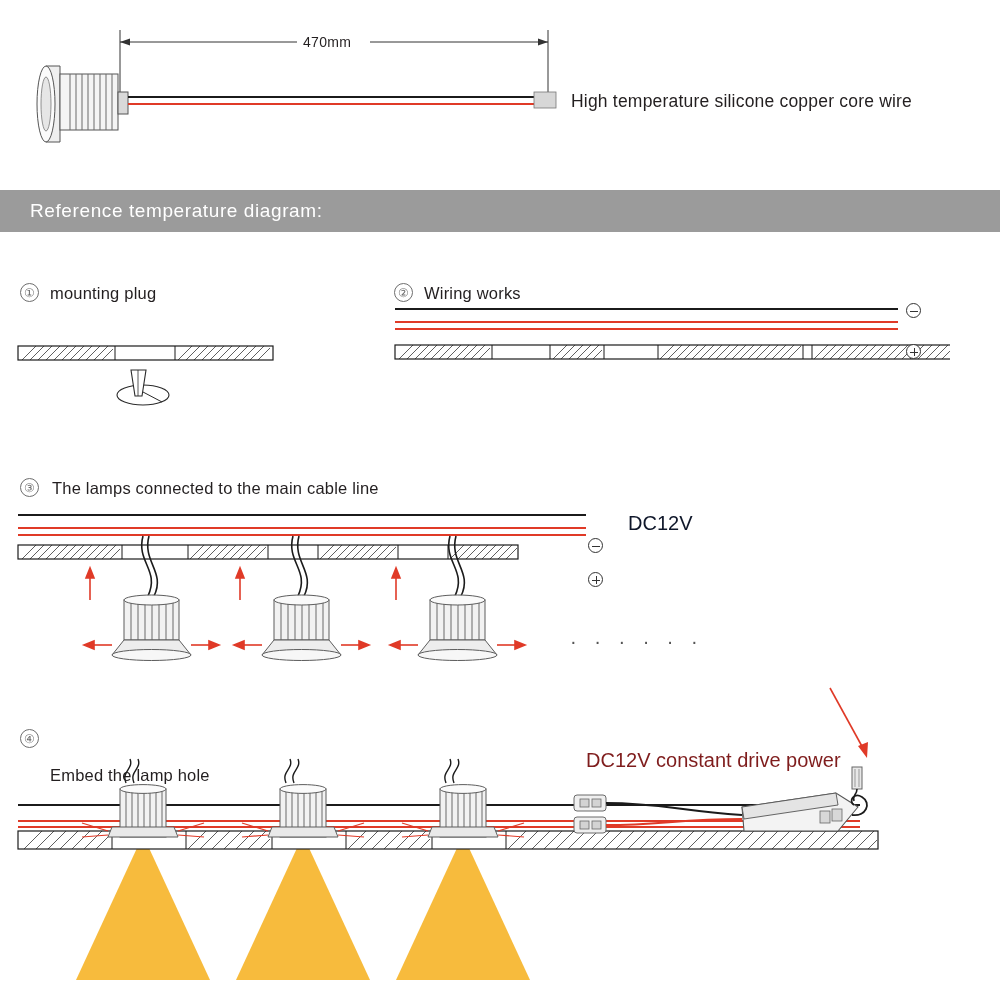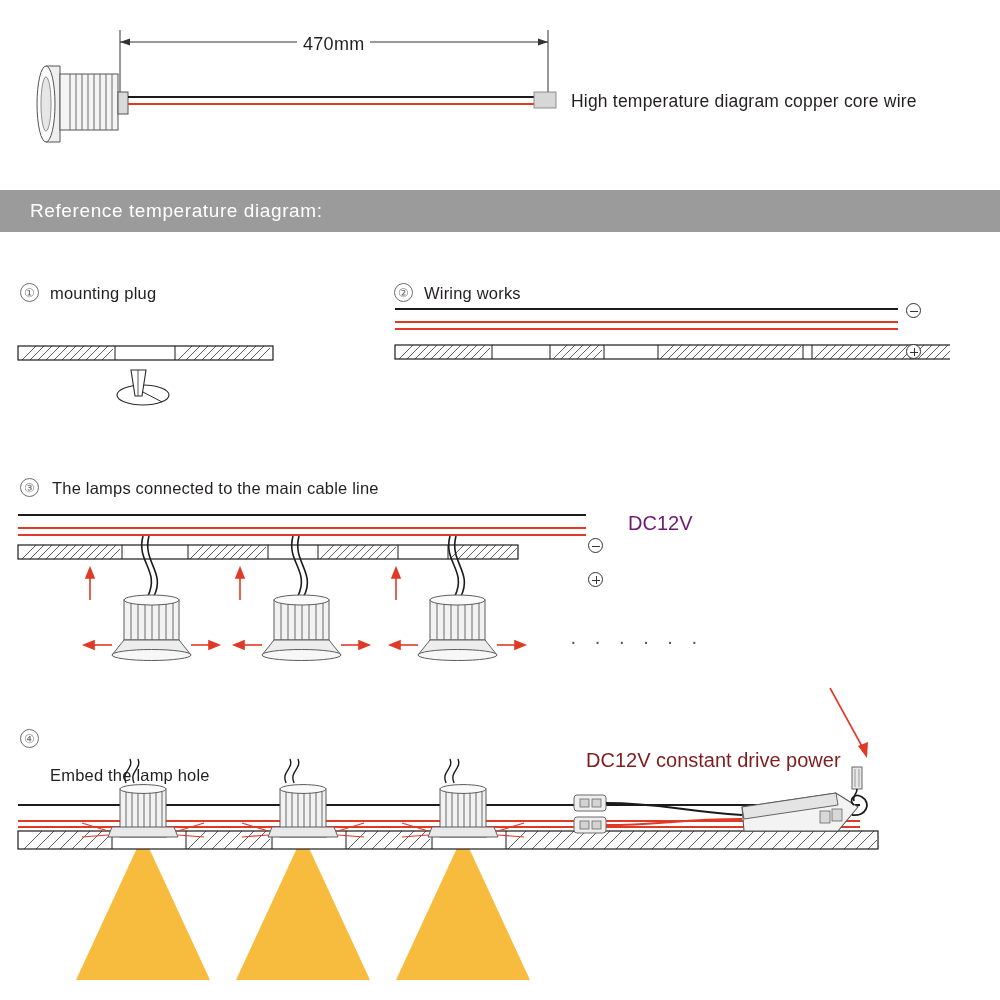--- a/index.html
+++ b/index.html
@@ -9,21 +9,21 @@
     font-family:"Liberation Sans", sans-serif;
     color:#231f20;
     position:relative;
     overflow:hidden;
   }
   .stage{position:absolute;left:0;top:0;width:1000px;height:1000px;}
   .abs{position:absolute;}
 
   
   .dim-label{
-    font-size:18px;color:#231f20;letter-spacing:.3px;
+    font-size:14px;color:#231f20;letter-spacing:.3px;
   }
   .wire-text{
     font-size:17.5px;color:#231f20;letter-spacing:.2px;white-space:nowrap;
   }
 
   
   .banner{
     left:0;top:190px;width:1000px;height:42px;
     background:#9b9b9b;
   }
@@ -36,21 +36,21 @@
   .step-num{
     width:19px;height:19px;border:1.3px solid #6e6e6e;border-radius:50%;
     color:#6e6e6e;font-size:12px;line-height:19px;text-align:center;
     box-sizing:border-box;
   }
   .step-title{
     font-size:16.5px;color:#231f20;white-space:nowrap;letter-spacing:.2px;
   }
   .plain-text{font-size:20px;color:#7f1d1d;white-space:nowrap;}
   .red-text{font-size:18px;color:#e03a27;white-space:nowrap;}
-  .dc-text{font-size:20px;color:#701a75;white-space:nowrap;text-align:right;}
+  .dc-text{font-size:20px;color:#0f172a;white-space:nowrap;text-align:right;}
 
   .dots{font-size:20px;color:#555;letter-spacing:6px;}
 
   
   .pol{
     width:15px;height:15px;border-radius:50%;border:1.2px solid #333;
     box-sizing:border-box;position:relative;background:#fff;
   }
   .pol i{position:absolute;background:#333;}
   .pol.minus i{left:3px;top:6.5px;width:8px;height:1.4px;}
@@ -88,21 +88,21 @@
       </g>
       <rect x="118" y="92" width="10" height="22" fill="#d9d9d9" stroke="#555" stroke-width="1"></rect>
     </g>
 
     <line x1="128" y1="97" x2="556" y2="97" stroke="#1b1b1b" stroke-width="2.2"></line>
     <line x1="128" y1="104" x2="556" y2="104" stroke="#e03a27" stroke-width="2.2"></line>
     <rect x="534" y="92" width="22" height="16" fill="#d7d7d7" stroke="#777" stroke-width=".8"></rect>
   </svg>
 
   <div class="abs dim-label" style="left:303px;top:34px;">470mm</div>
-  <div class="abs wire-text" style="left:571px;top:91px;">High temperature diagram copper core wire</div>
+  <div class="abs wire-text" style="left:571px;top:91px;">High temperature silicone copper core wire</div>
 
   <div class="abs banner"></div>
   <div class="abs banner-text">Reference temperature diagram:</div>
 
   <div class="abs" style="left:20px;top:283px;">
     <div class="step-num">①</div>
   </div>
   <div class="abs step-title" style="left:50px;top:284px;">mounting plug</div>
 
   <svg class="abs" style="left:0;top:330px;width:400px;height:100px;">

